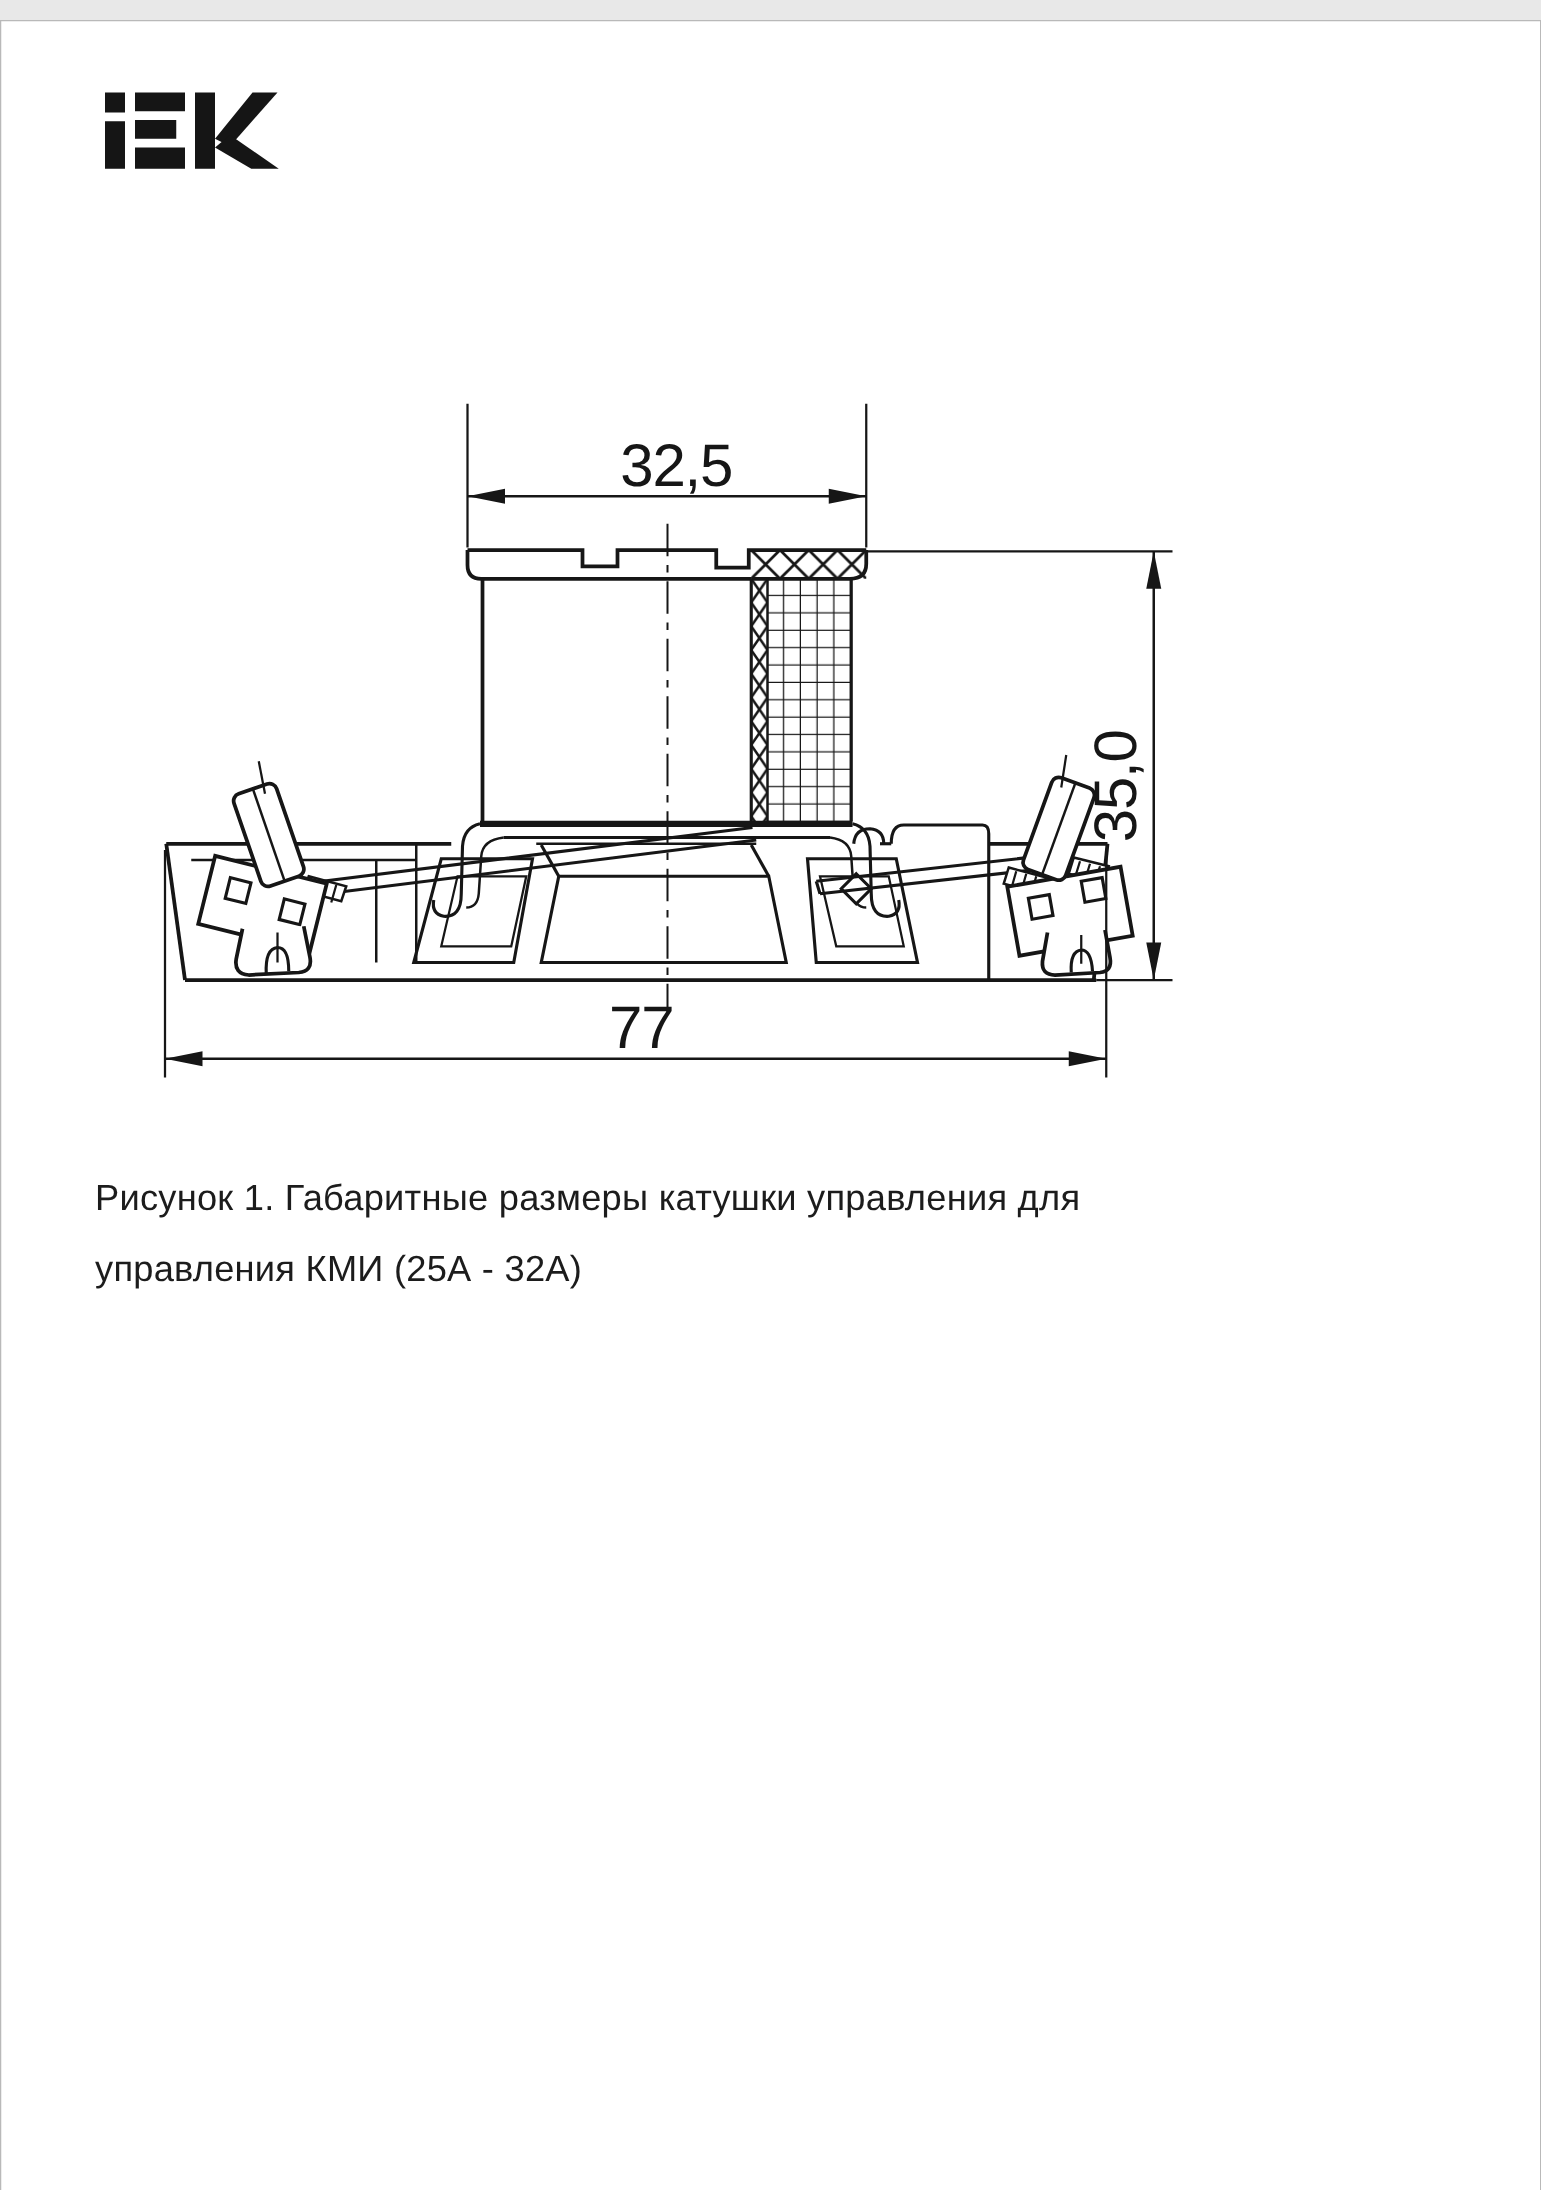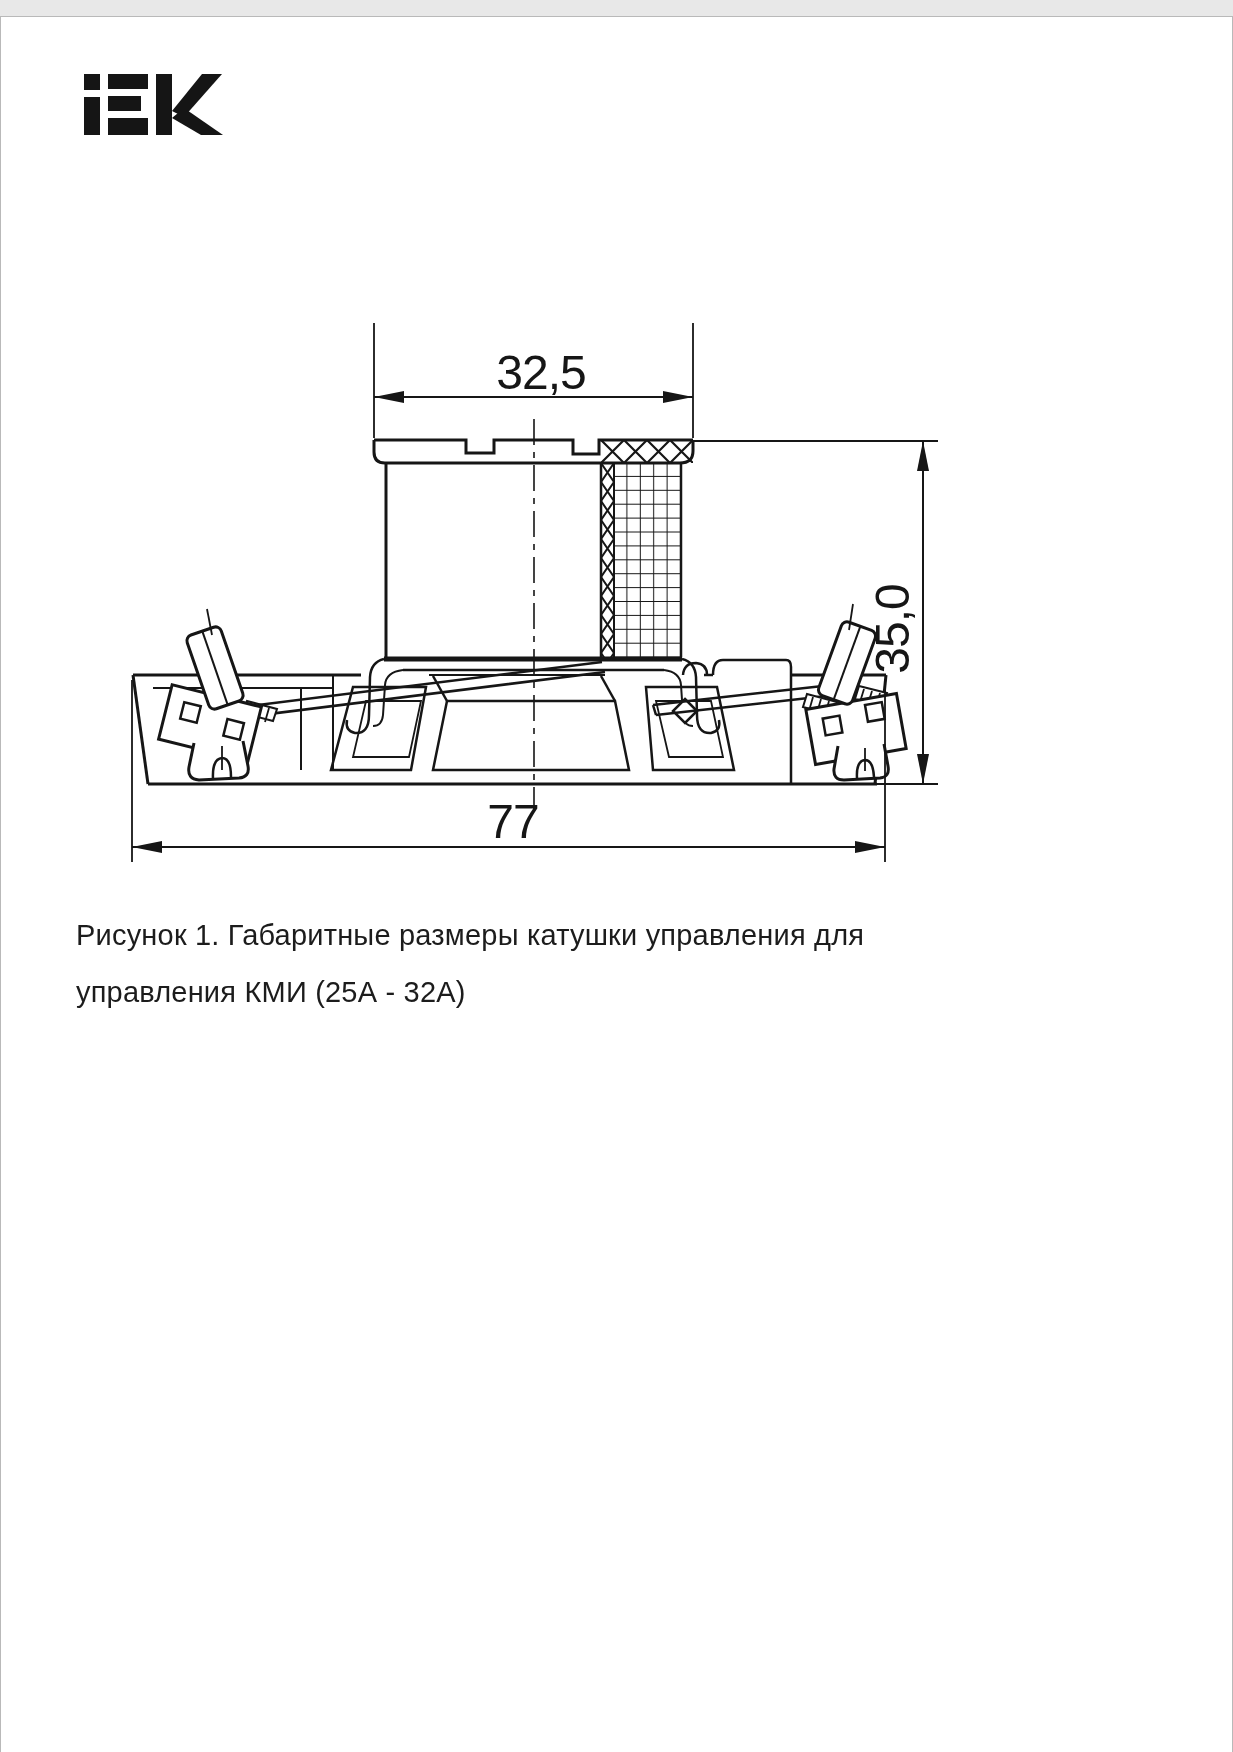--- a/index.html
+++ b/index.html
@@ -10,21 +10,21 @@
     background:#ffffff;
     border:1px solid #b9b9b9;
     box-sizing:border-box;
     font-family:"Liberation Sans", sans-serif;
     color:#161616;
     overflow:hidden;
   }
   .logo{position:absolute;left:70px;top:50px;}
   .drawing{position:absolute;left:0;top:0;}
   .caption{
-    position:absolute;left:75px;top:890px;width:900px;
+    position:absolute;left:75px;top:914px;width:900px;
     font-size:29px;line-height:57px;color:#1c1c1c;
     letter-spacing:0.2px;
   }
   svg text{
     font-family:"Liberation Sans", sans-serif;
     fill:#161616;
   }
   .dimtxt{font-size:48px;letter-spacing:-1px;}
 </style>
 </head>

